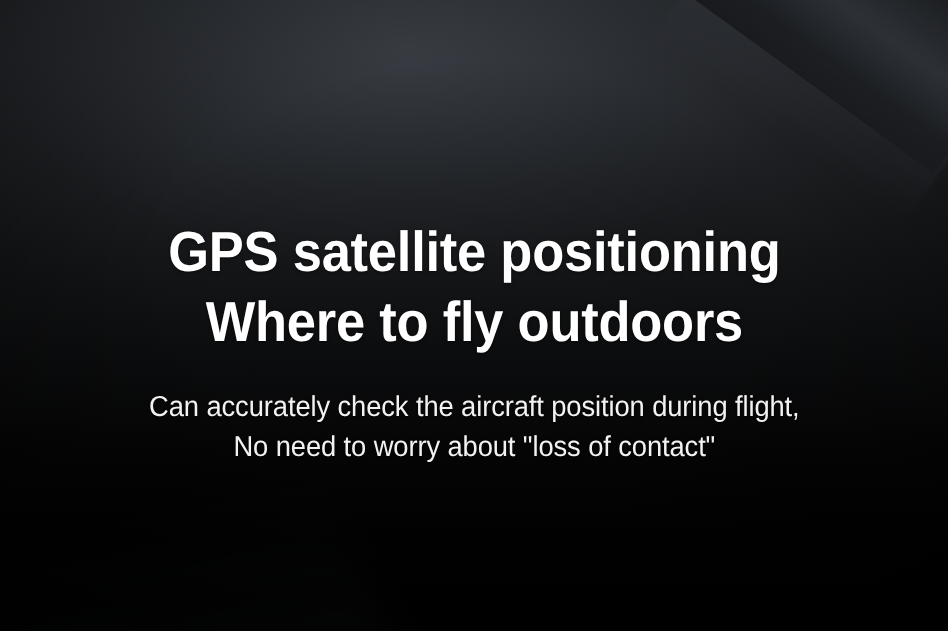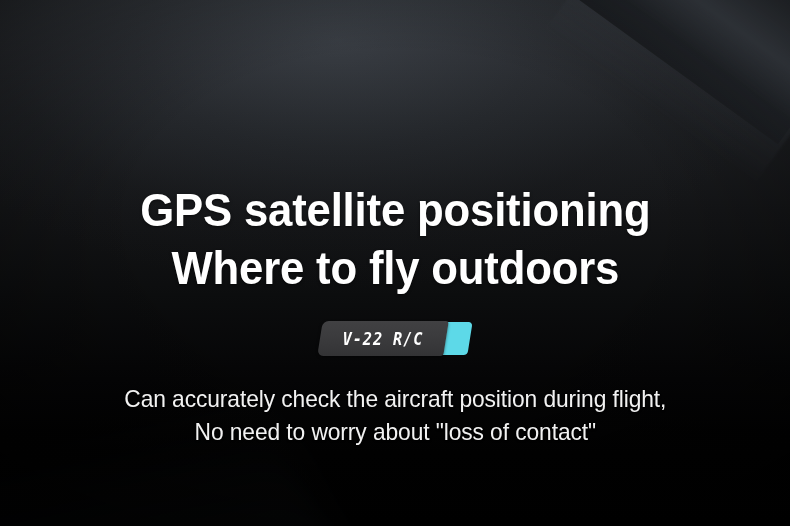--- a/index.html
+++ b/index.html
@@ -198,25 +198,20 @@
   <div class="bg-glow-bl"></div>
   <div class="bg-vignette"></div>
 
   <div class="content">
 
     <h1 class="headline">
       <span class="headline-line">GPS satellite positioning</span>
       <span class="headline-line">Where to fly outdoors</span>
     </h1>
 
-    <div class="badge-wrap">
-      <div class="badge-accent"></div>
-      <div class="badge-body"></div>
-      <div class="badge-text">V-22 R/C</div>
-    </div>
 
     <p class="subtitle">
       <span class="subtitle-line">Can accurately check the aircraft position during flight,</span>
       <span class="subtitle-line">No need to worry about "loss of contact"</span>
     </p>
 
   </div>
 </div>
 
 </body></html>

